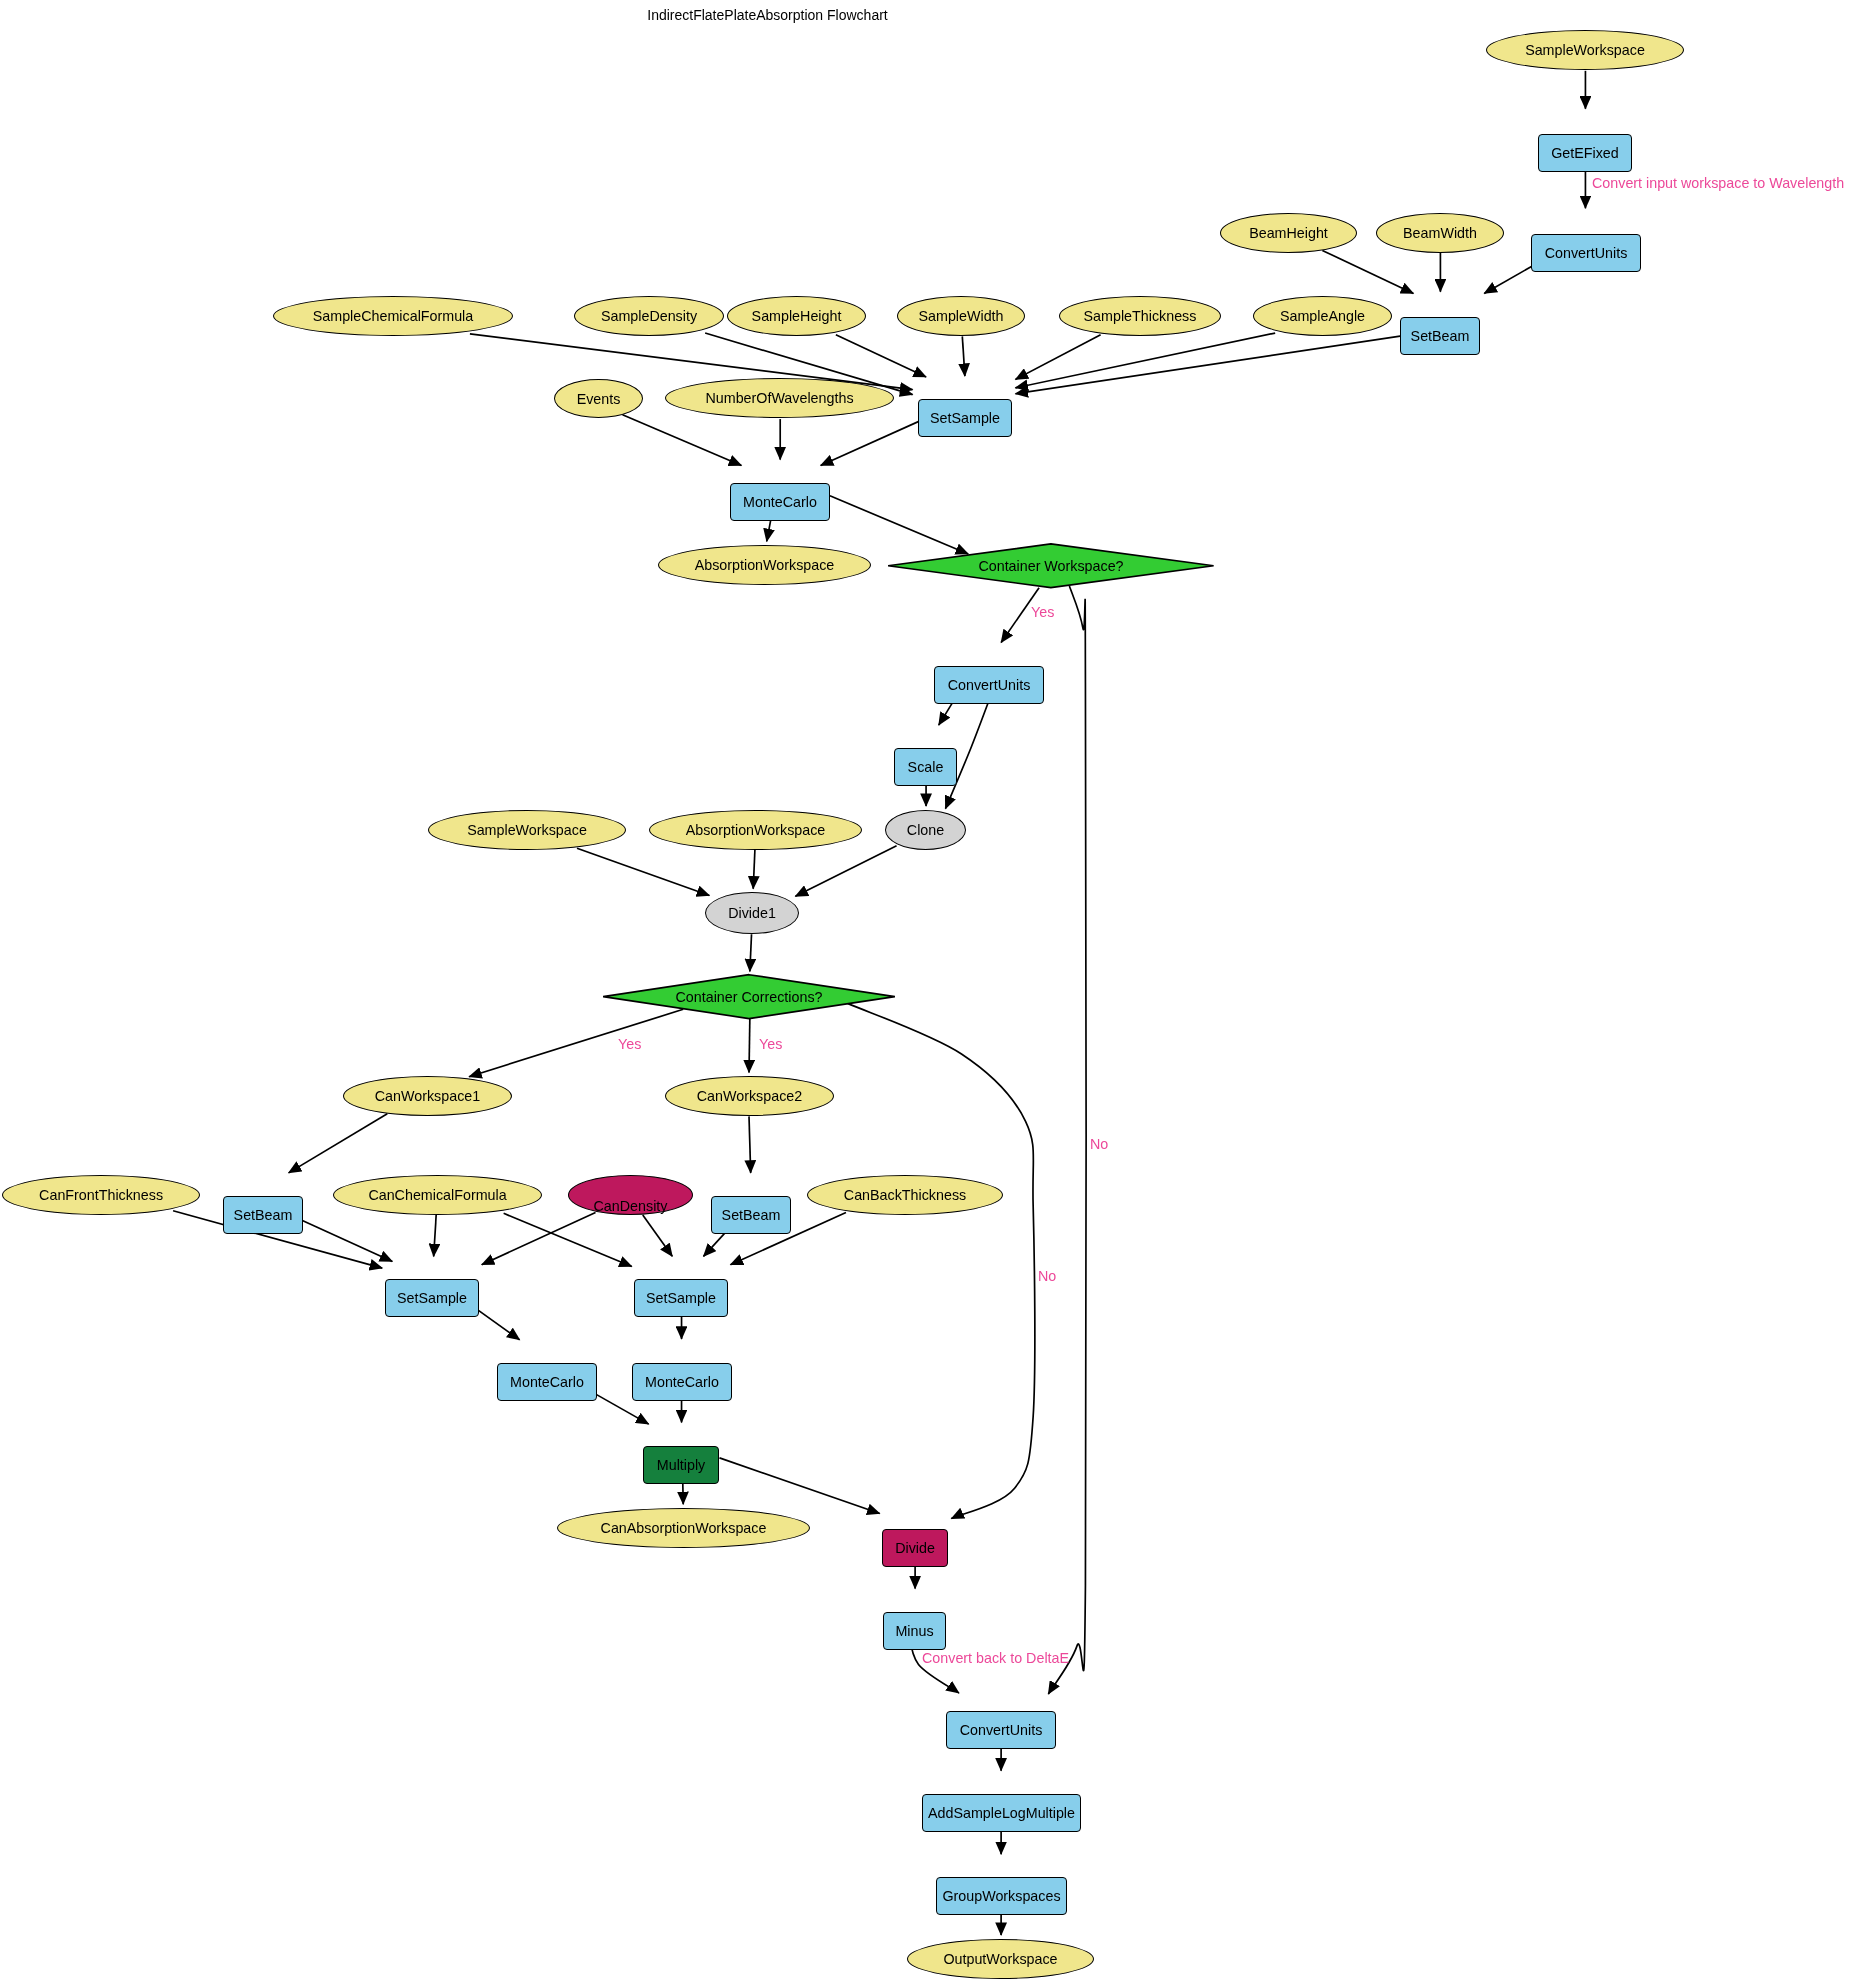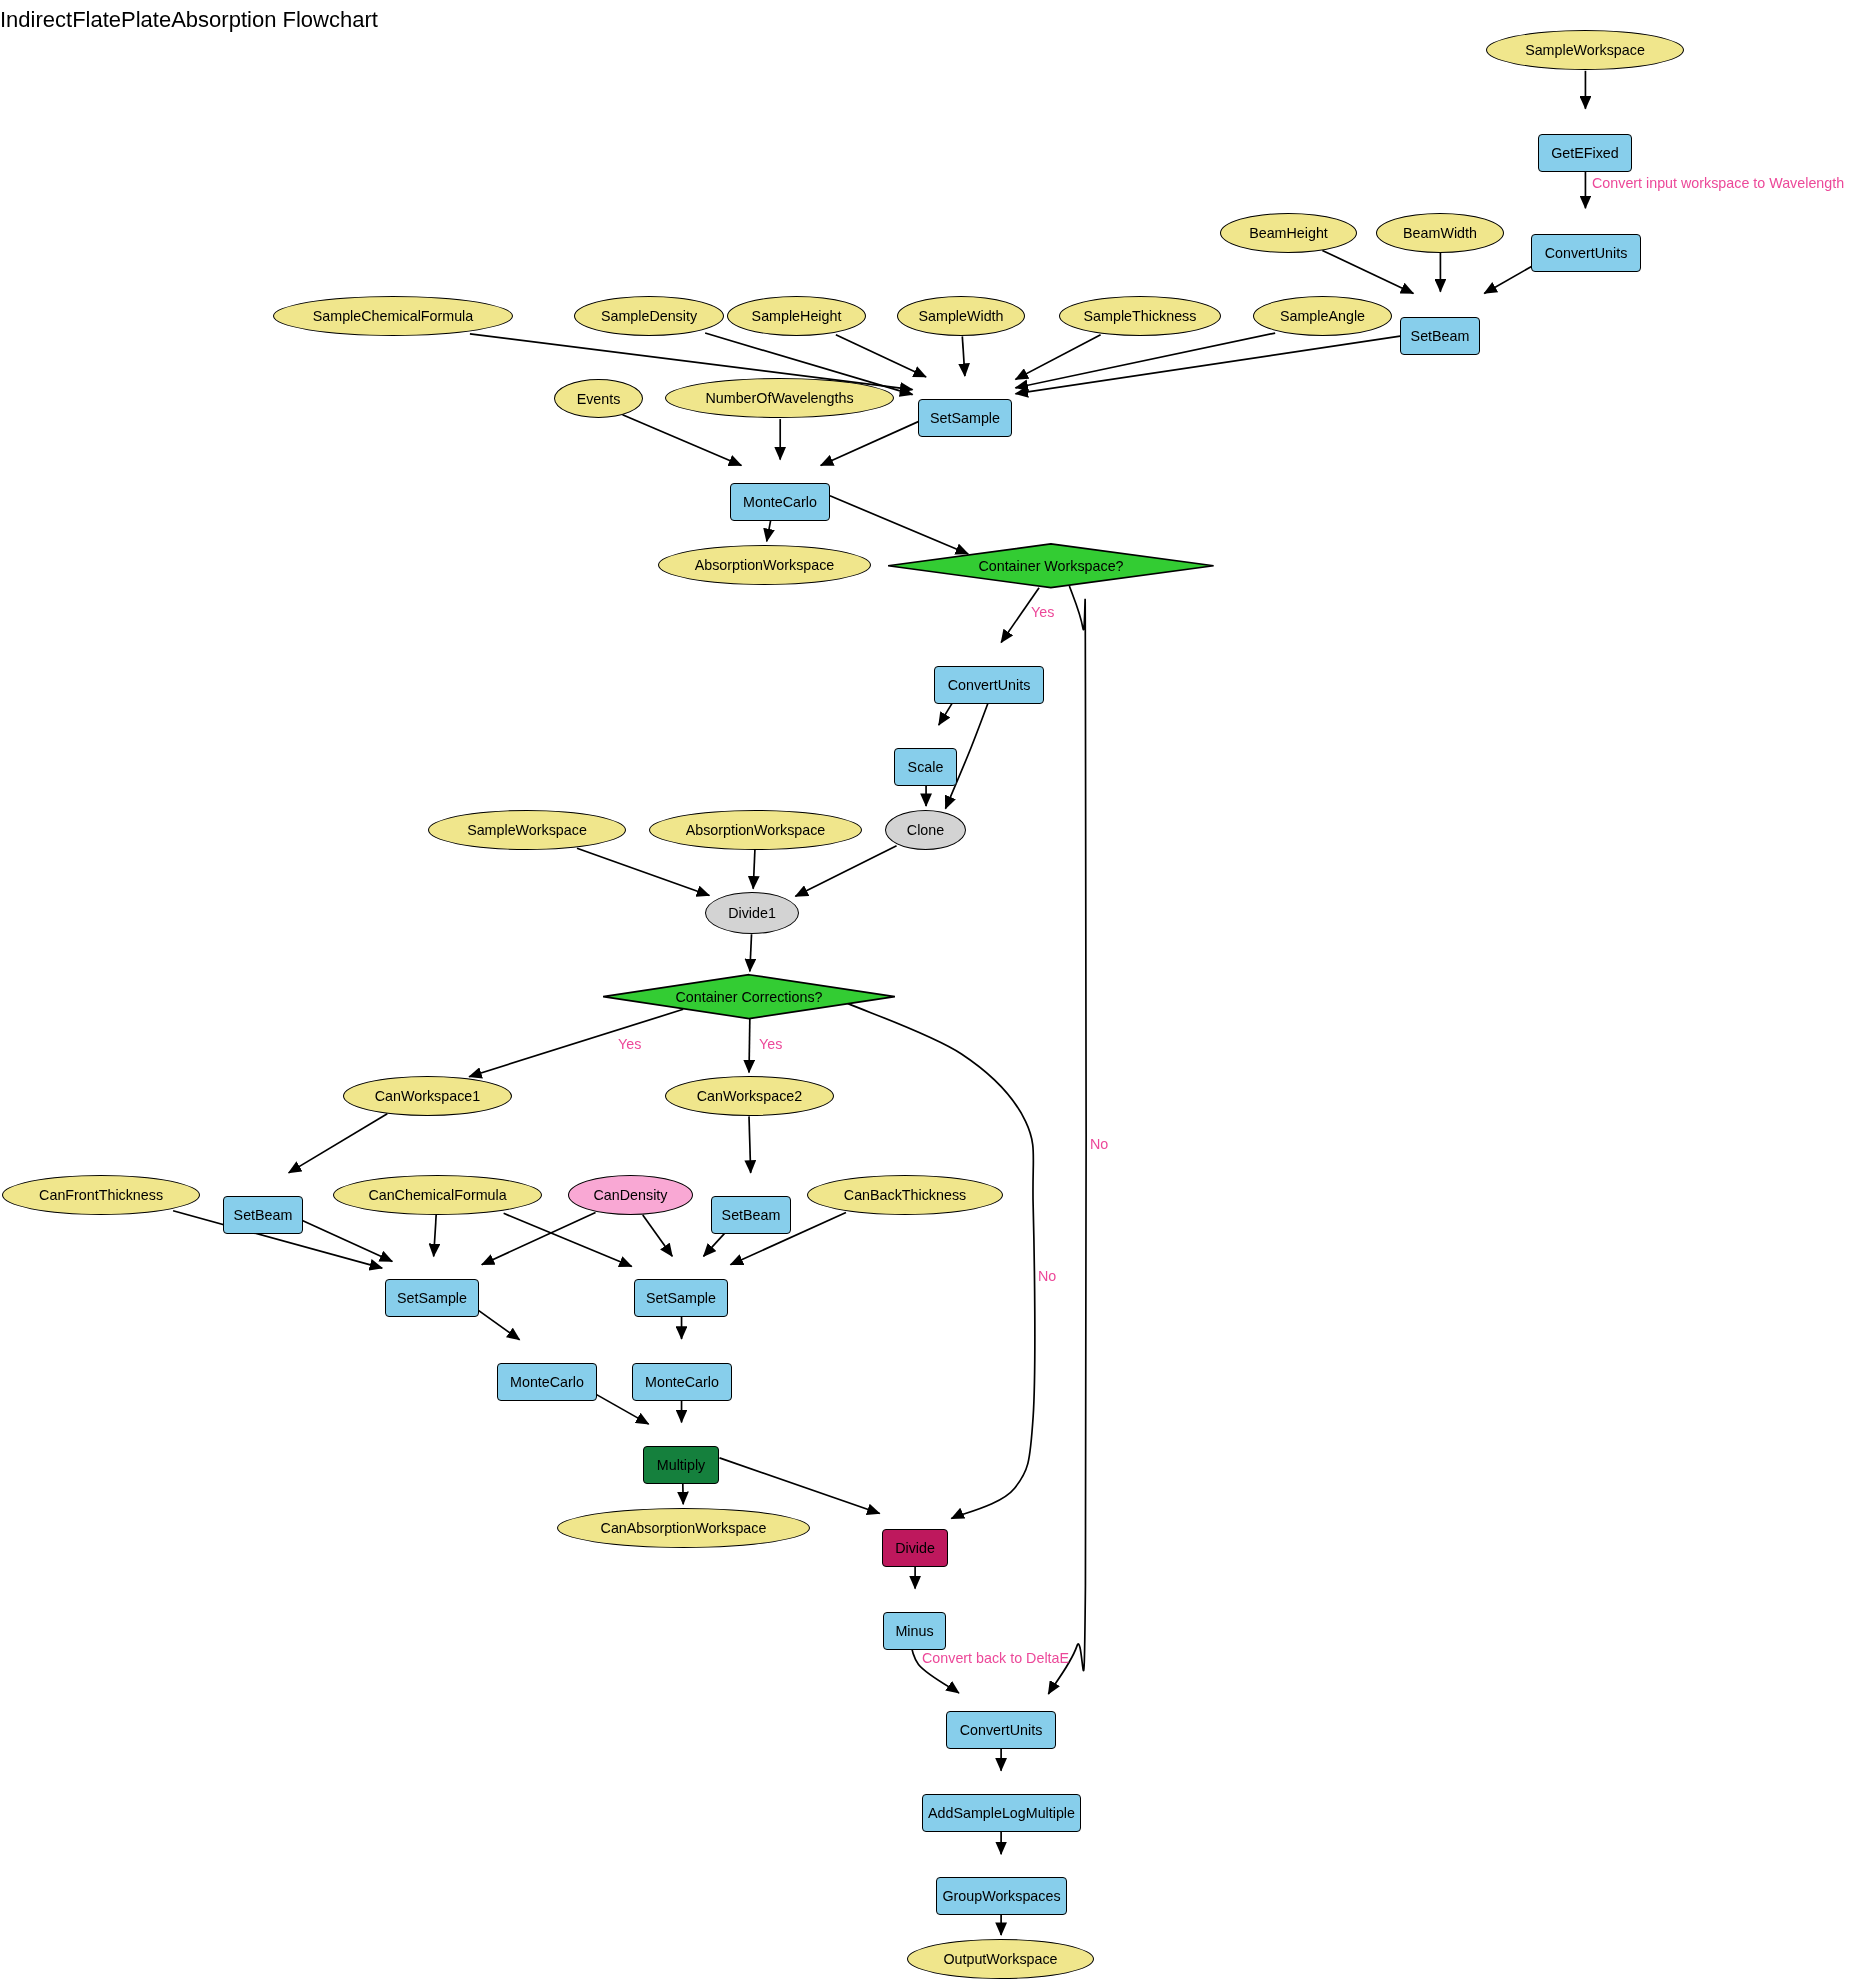--- a/index.html
+++ b/index.html
@@ -7,21 +7,22 @@
     position:relative;
     width:1869px;height:1984px;
     background:#ffffff;
     font-family:"Liberation Sans", sans-serif;
     color:#000;
     overflow:hidden;
   }
   #page-title{
     position:absolute;
     left:0; top:6.7px; width:1535px;
-    font-size:22px;
+    text-align:center;
+    font-size:14px;
     color:#000;
     white-space:nowrap;
   }
   #edge-layer{position:absolute;left:0;top:0;z-index:1;}
   .node{
     position:absolute;
     z-index:2;
     display:flex;align-items:center;justify-content:center;
     box-sizing:border-box;
     font-size:14.3px;
@@ -183,21 +184,21 @@
     </div>
     <div class="node ellipse" style="left: 2.1px; top: 1175px; width: 198px; height: 40px; background: rgb(240, 230, 140); align-items: center;">
       <span>CanFrontThickness</span>
     </div>
     <div class="node box" style="left: 223px; top: 1176px; width: 80px; height: 38px; background: rgb(135, 206, 235);">
       <span>SetBeam</span>
     </div>
     <div class="node ellipse" style="left: 333px; top: 1175px; width: 209px; height: 40px; background: rgb(240, 230, 140);">
       <span>CanChemicalFormula</span>
     </div>
-    <div class="node ellipse" style="left: 568px; top: 1175px; width: 125px; height: 40px; background: #f9a8d4;">
+    <div class="node ellipse" style="left: 568px; top: 1175px; width: 125px; height: 40px; background: #be185d; align-items: flex-end;">
       <span>CanDensity</span>
     </div>
     <div class="node box" style="left: 711px; top: 1176px; width: 80px; height: 38px; background: rgb(135, 206, 235);">
       <span>SetBeam</span>
     </div>
     <div class="node ellipse" style="left: 807px; top: 1175px; width: 196px; height: 40px; background: rgb(240, 230, 140);">
       <span>CanBackThickness</span>
     </div>
     <div class="node box" style="left: 385px; top: 1259px; width: 94px; height: 38px; background: rgb(135, 206, 235);">
       <span>SetSample</span>

